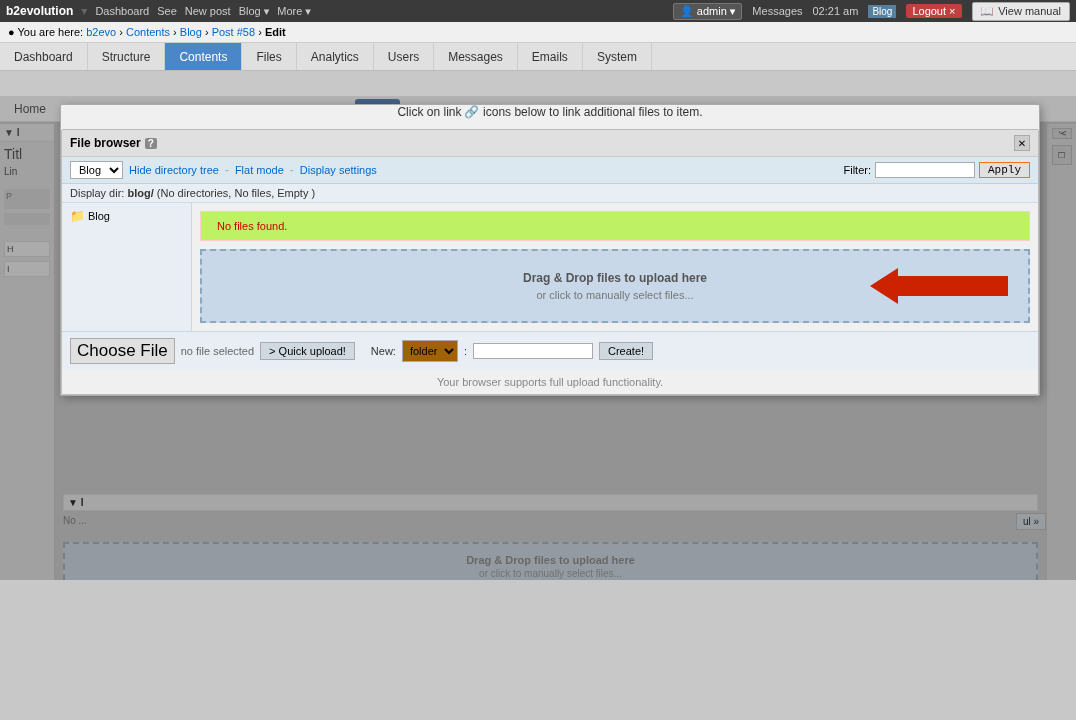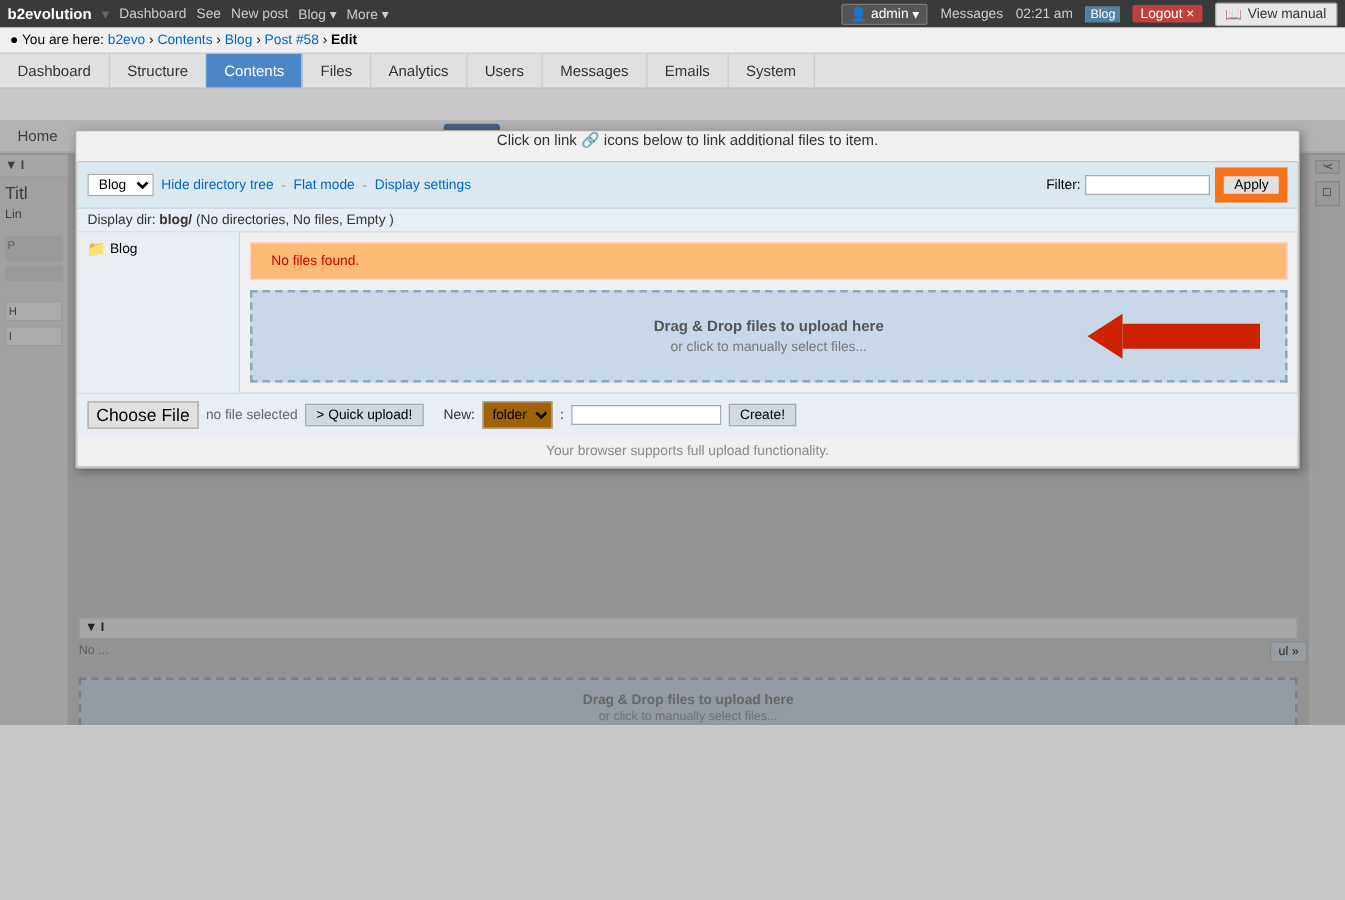--- a/index.html
+++ b/index.html
@@ -42,45 +42,45 @@
     .close-btn { background: #ccc; border: 1px solid #aaa; width: 16px; height: 16px; cursor: pointer; font-size: 10px; display: flex; align-items: center; justify-content: center; }
 
     
     .fb-toolbar { background: #dce8f0; border-bottom: 1px solid #c0d0dc; padding: 4px 8px; display: flex; align-items: center; justify-content: space-between; }
     .fb-toolbar-left { display: flex; align-items: center; gap: 6px; }
     .fb-blog-select { background: #fff; border: 1px solid #aaa; padding: 1px 4px; font-size: 11px; }
     .fb-link { color: #0066cc; text-decoration: none; font-size: 11px; cursor: pointer; }
     .fb-sep { color: #aaa; }
     .fb-filter { display: flex; align-items: center; gap: 4px; font-size: 11px; }
     .fb-filter input { border: 1px solid #aaa; padding: 1px 4px; font-size: 11px; width: 100px; }
-    .fb-filter-btn { background: #e0e0e0; border: 7px solid #f97316; padding: 1px 8px; font-size: 11px; cursor: pointer; }
+    .fb-filter-btn { background: #e0e0e0; border: 1px solid #f97316; padding: 1px 8px; font-size: 11px; cursor: pointer; font-family: Liberation Mono, monospace; }
 
     
     .fb-curdir { padding: 3px 8px; font-size: 11px; color: #333; background: #e8eef4; border-bottom: 1px solid #d0dce8; }
     .fb-curdir strong { font-weight: bold; }
     .fb-table { width: 100%; border-collapse: collapse; }
     .fb-table thead tr { background: #dce8f4; }
     .fb-table th { padding: 5px 8px; font-size: 11px; color: #333; border-bottom: 1px solid #c0d0e0; text-align: left; font-weight: normal; }
     .fb-table .icon-col { width: 120px; }
     .fb-table .name-col { width: 200px; }
     .fb-table .size-col { width: 100px; text-align: center; }
     .fb-table .lastchange-col { width: 160px; }
     .fb-table .actions-col { text-align: right; }
 
     
-    .no-files { background: #fdba74; border: 1px solid #ffcccc; padding: 8px 16px; margin: 8px; font-size: 11px; color: #cc0000; }
+    .no-files { background: #bef264; border: 1px solid #ffcccc; padding: 8px 16px; margin: 8px; font-size: 11px; color: #cc0000; }
 
     
     .drag-drop-area { background: #c8d8e8; border: 2px dashed #8aa8c0; margin: 8px; padding: 20px; text-align: center; color: #555; font-size: 12px; position: relative; min-height: 60px; display: flex; flex-direction: column; align-items: center; justify-content: center; }
     .drag-drop-title { font-weight: bold; color: #555; margin-bottom: 4px; }
     .drag-drop-sub { color: #777; font-size: 11px; }
 
     
     .fb-upload-bar { display: flex; align-items: center; gap: 6px; padding: 6px 8px; background: #e8eef4; border-top: 1px solid #c8d8e8; }
-    .choose-file-btn { background: #e0e0e0; border: 1px solid #aaa; padding: 2px 6px; font-size: 14px; cursor: pointer; }
+    .choose-file-btn { background: #e0e0e0; border: 1px solid #aaa; padding: 2px 6px; font-size: 17px; cursor: pointer; }
     .no-file-text { color: #666; font-size: 11px; }
     .quick-upload-btn { background: #d0d8e0; border: 1px solid #aaa; padding: 2px 8px; font-size: 11px; cursor: pointer; }
     .new-label { font-size: 11px; color: #333; margin-left: 10px; }
     .new-select { border: 1px solid #aaa; padding: 3px; font-size: 11px; background: #a16207; }
     .colon { font-size: 11px; color: #333; }
     .new-name-input { border: 1px solid #aaa; padding: 1px 4px; font-size: 11px; width: 120px; }
     .create-btn { background: #d0d8e0; border: 1px solid #aaa; padding: 2px 8px; font-size: 11px; cursor: pointer; }
 
     
     .browser-support { text-align: center; padding: 6px; font-size: 11px; color: #888; }
@@ -199,20 +199,27 @@
 
   <div style="position:absolute;top:104px;left:60px;right:36px;background:#f0f0f0;border:1px solid #aaa;border-radius:2px;z-index:10;box-shadow:2px 2px 8px rgba(0,0,0,0.3);">
 
 
     <div class="info-text">
       <span>Click on link 🔗 icons below to link additional files to item.</span>
     </div>
 
     <div class="file-browser">
 
+      <div class="file-browser-header">
+        <div class="file-browser-title">
+          <span>File browser</span>
+          <span style="background:#888;color:#fff;border-radius:2px;padding:0 3px;font-size:10px;cursor:pointer;">?</span>
+        </div>
+        <div class="close-btn">✕</div>
+      </div>
 
       <div class="fb-toolbar">
         <div class="fb-toolbar-left">
           <select class="fb-blog-select"><option>Blog</option></select>
           <span class="fb-link">Hide directory tree</span>
           <span class="fb-sep">-</span>
           <span class="fb-link">Flat mode</span>
           <span class="fb-sep">-</span>
           <span class="fb-link">Display settings</span>
         </div>

